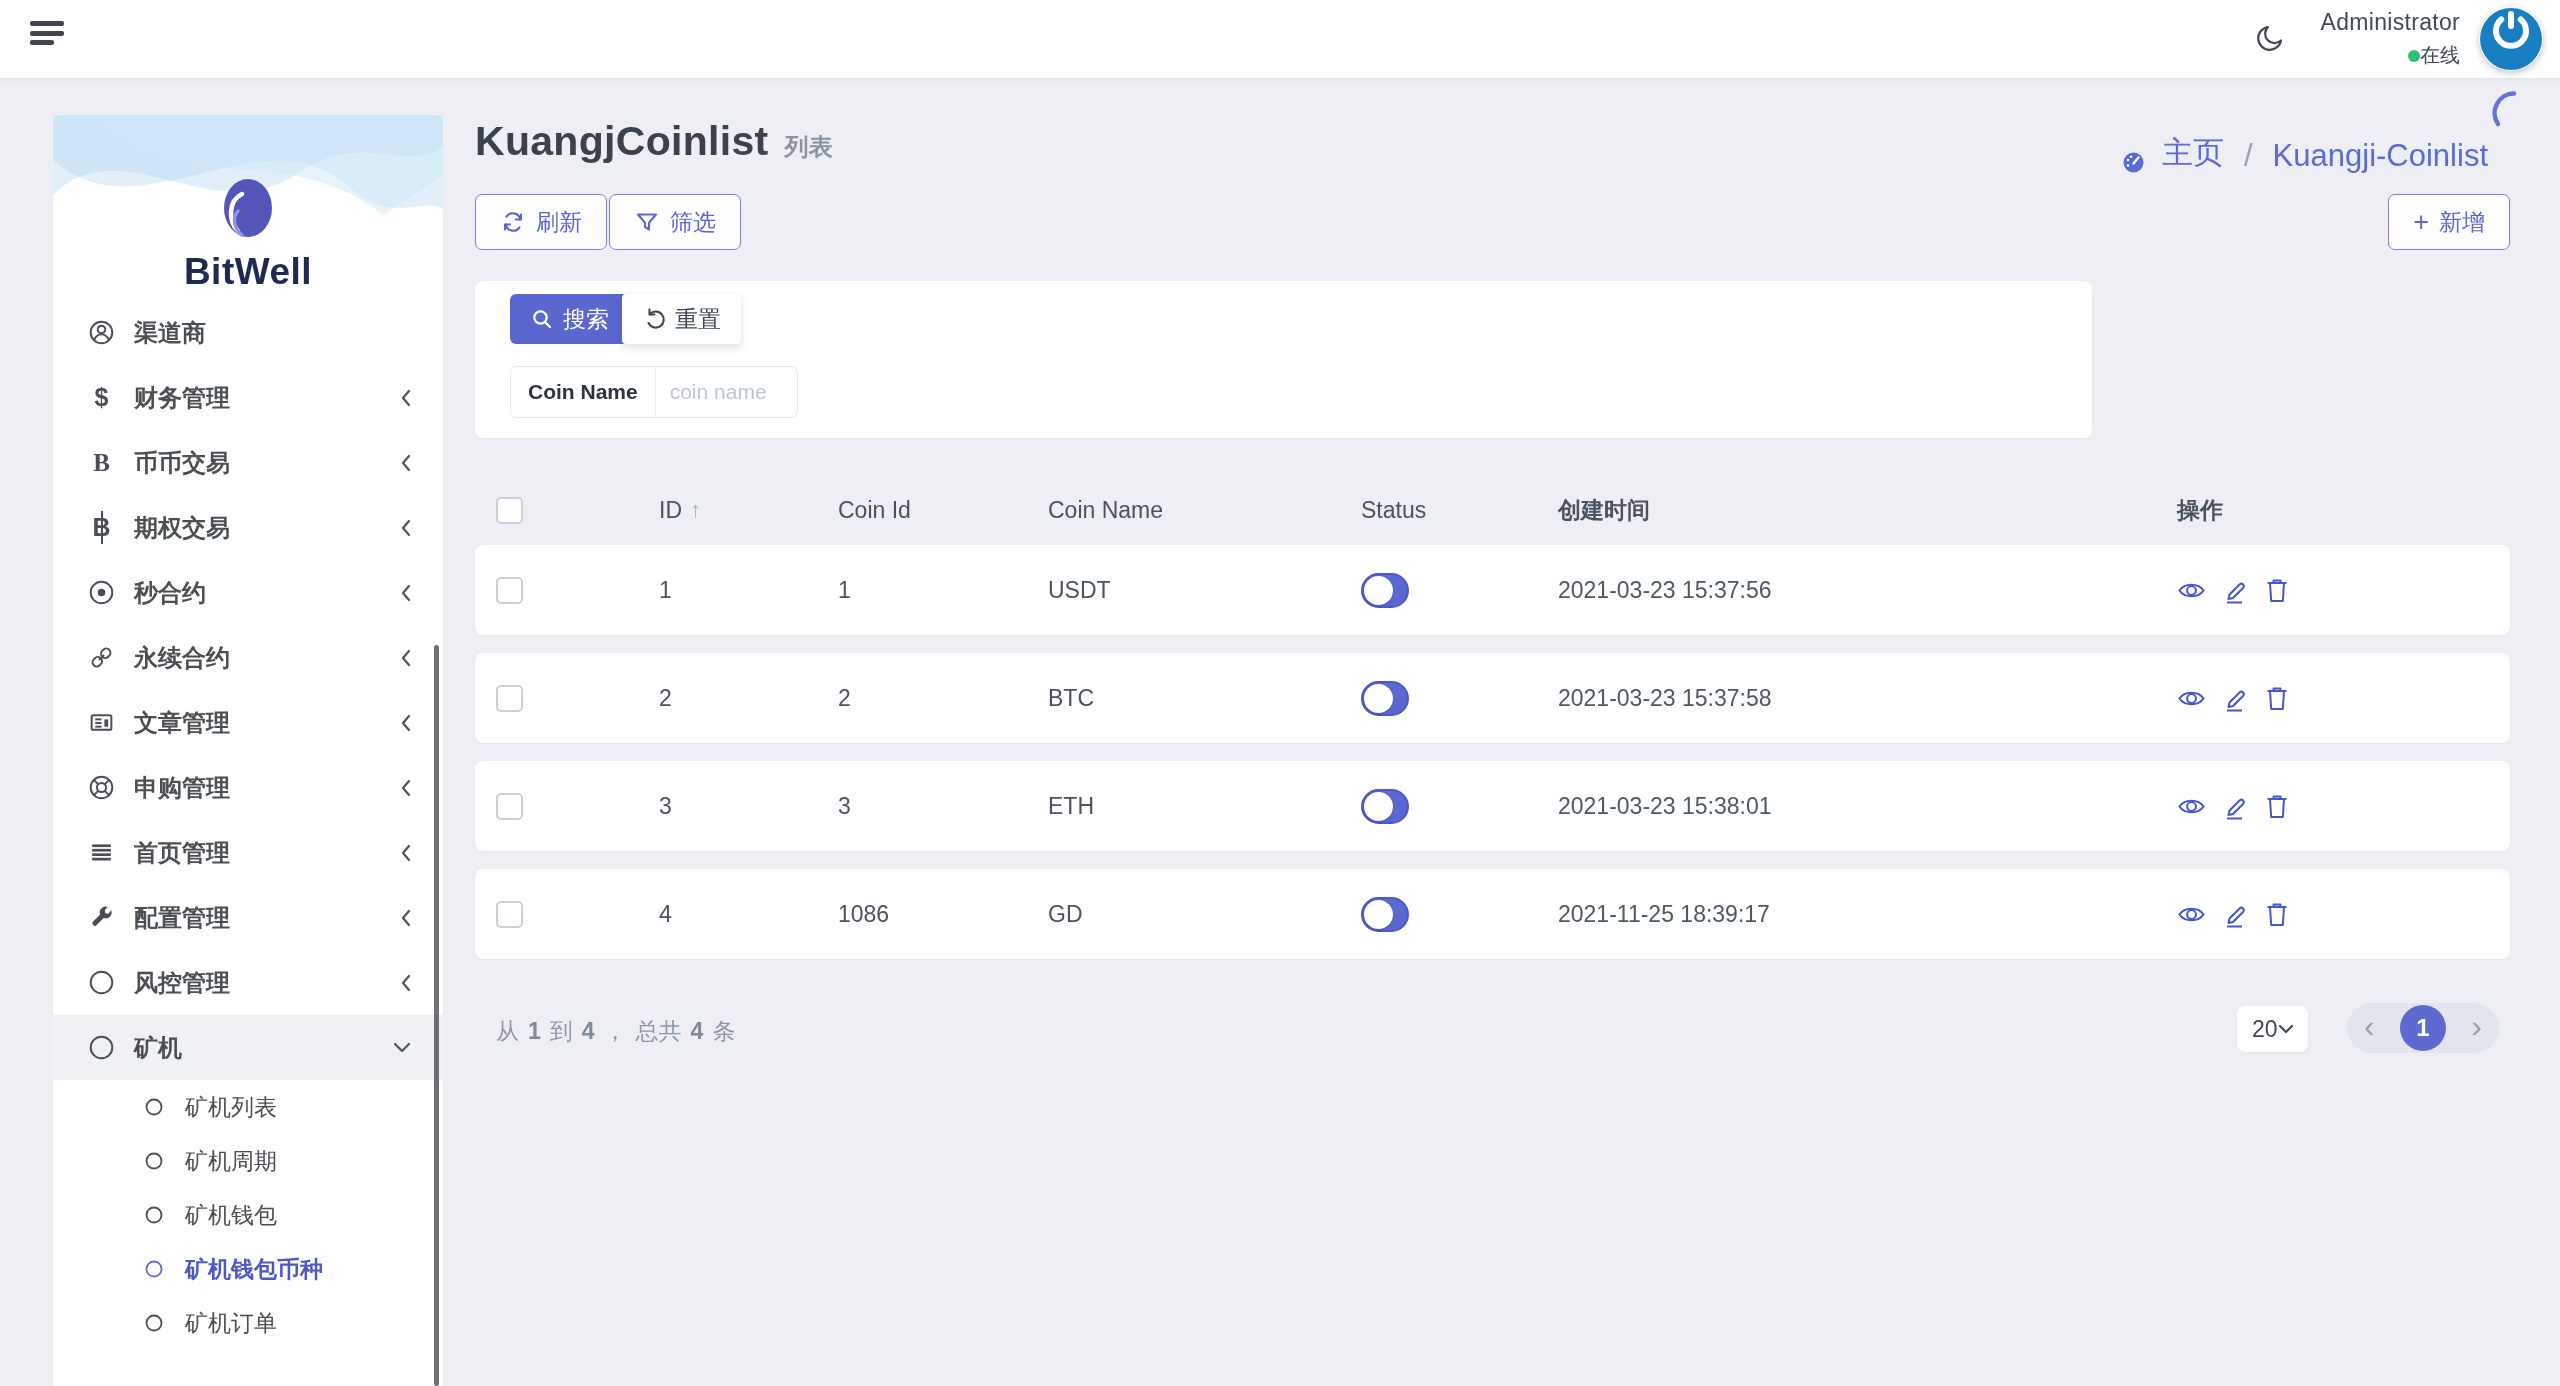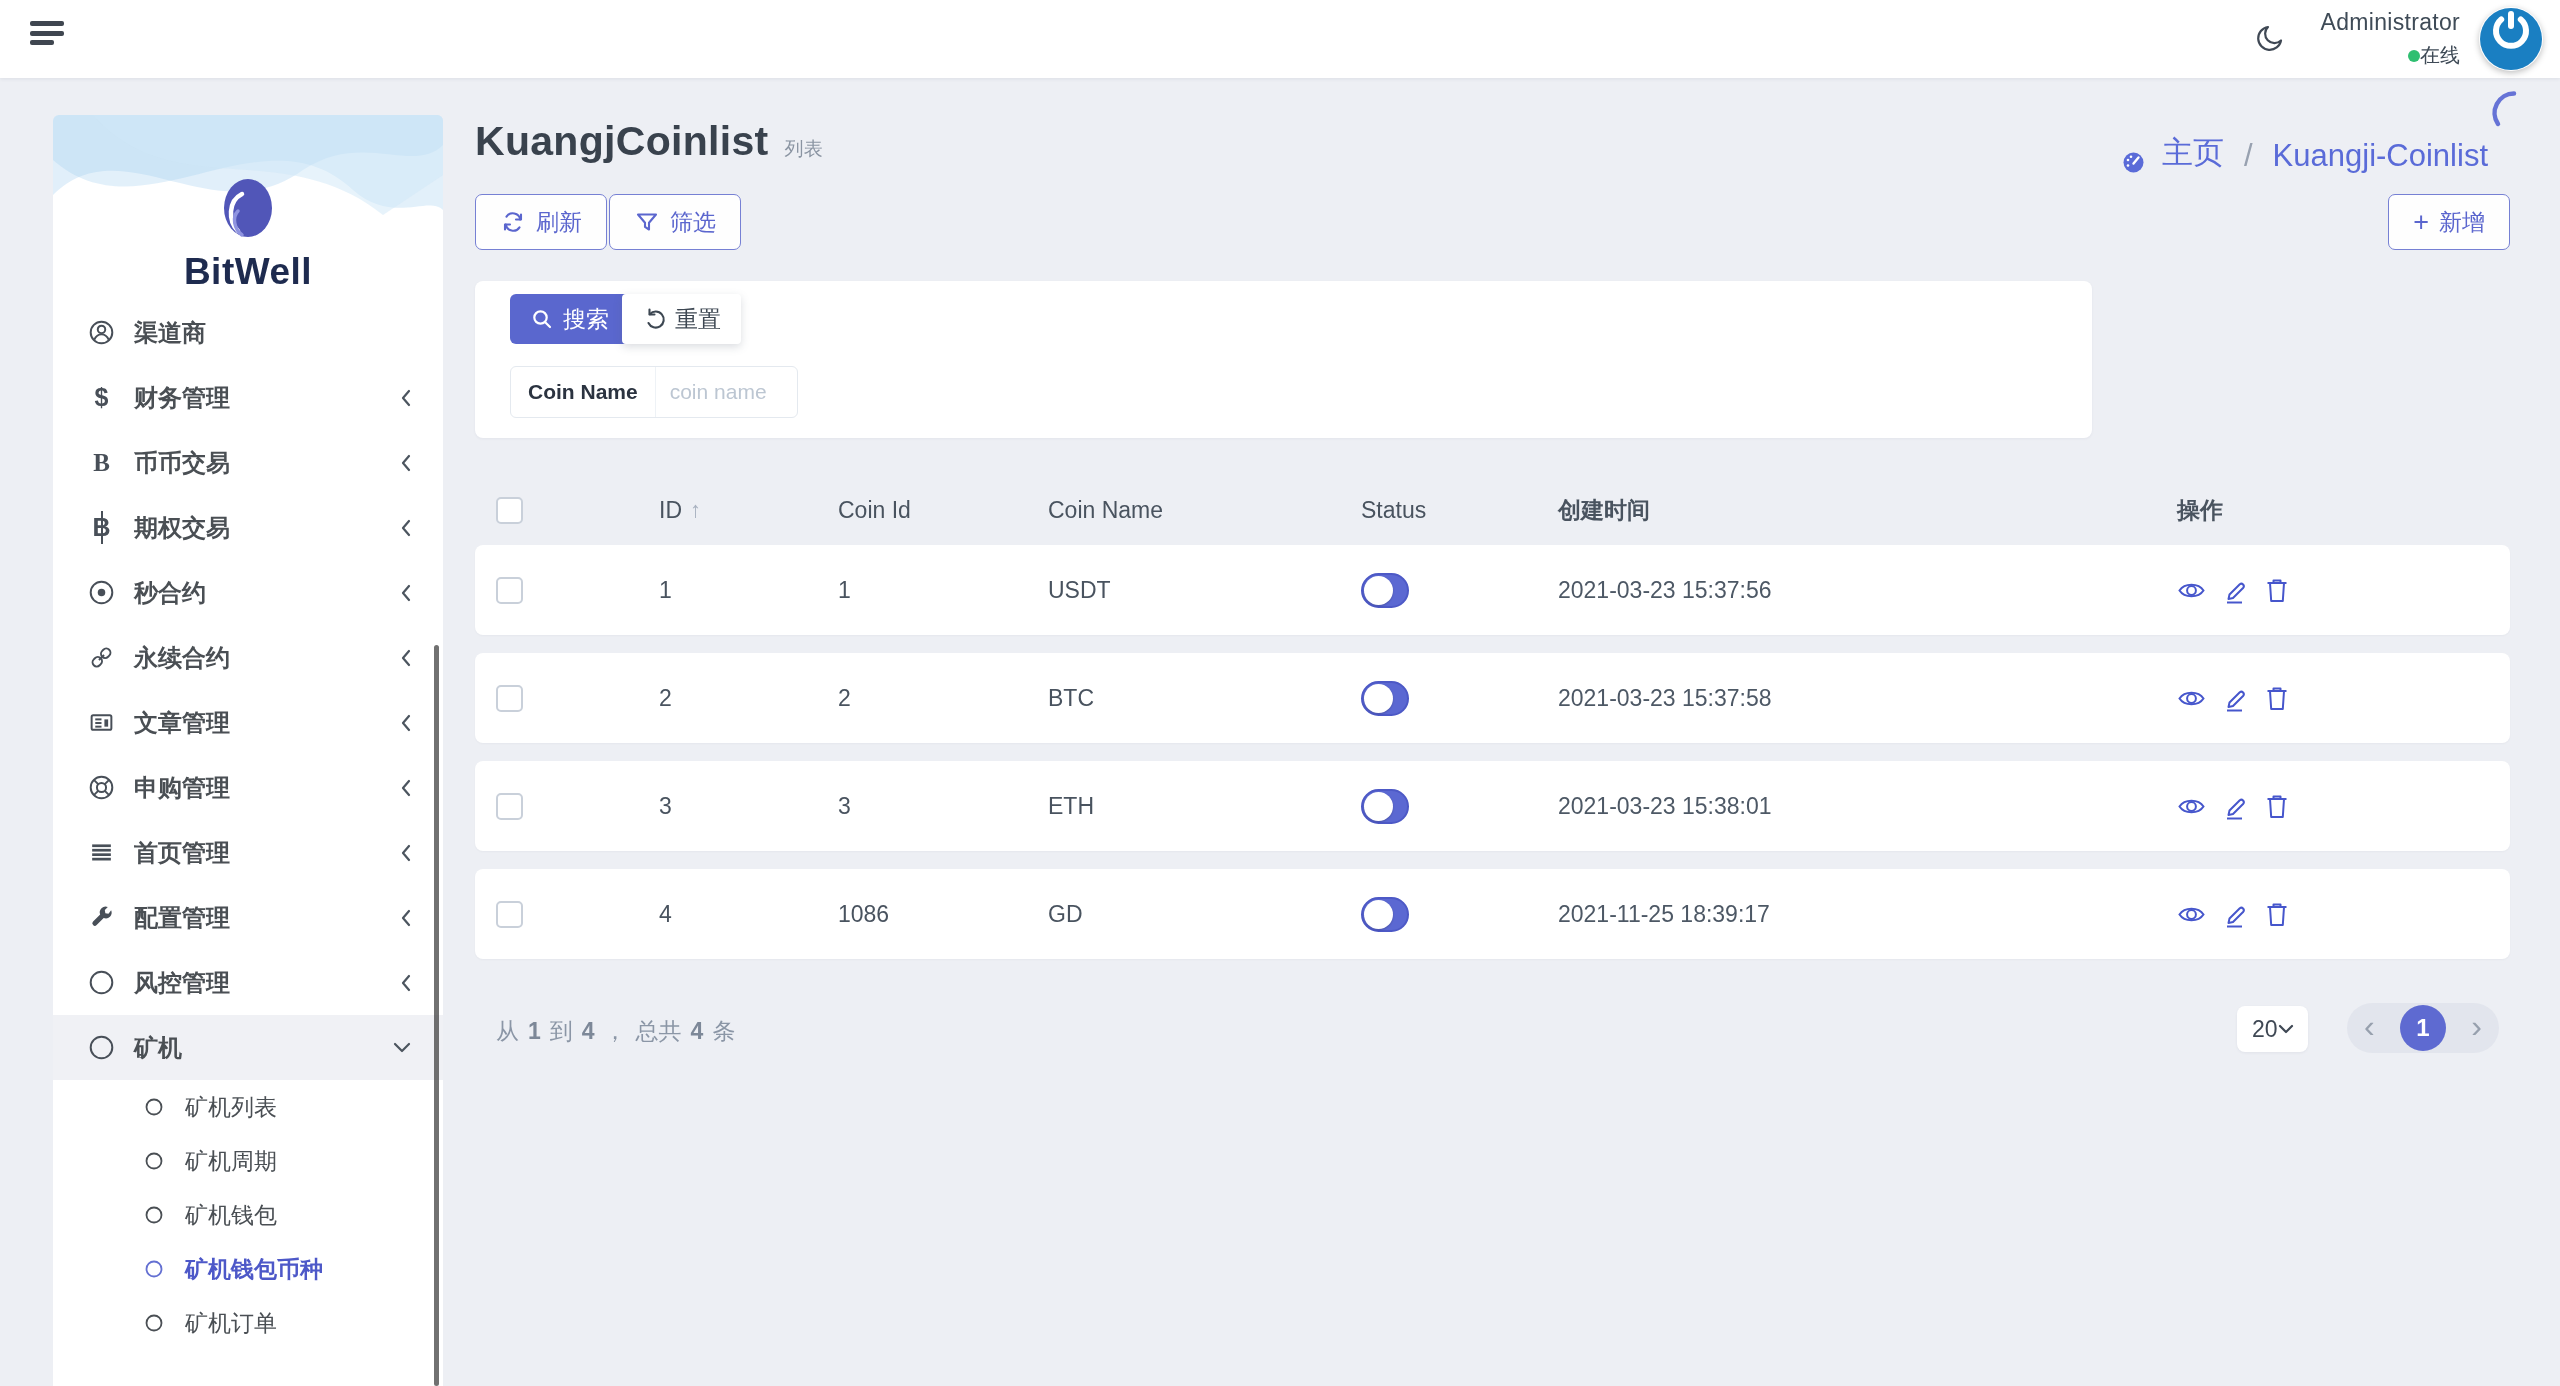--- a/index.html
+++ b/index.html
@@ -41,21 +41,21 @@
   .baht { position:relative; display:inline-block; }
   .baht::after { content:""; position:absolute; left:9px; top:-4px; bottom:-4px; width:2px; background:#484f58; }
   .sub-item { height:54px; display:flex; align-items:center; padding-left:92px; gap:22px; cursor:pointer; }
   .sub-item .slbl { font-size:23px; color:#4a4f54; font-weight:500; }
   .sub-item.current .slbl { color:#4d58c8; font-weight:700; }
   .side-scrollbar { position:absolute; right:4px; top:530px; height:741px; width:5px;
                     background:#4d4d4d; border-radius:3px; opacity:.8; cursor:pointer; }
   
   .page-title { position:absolute; left:475px; top:118px; font-size:41px; font-weight:600; color:#39424d;
                 letter-spacing:.3px; }
-  .page-title .sub { font-size:19px; font-weight:400; color:#8a94a2; margin-left:16px; }
+  .page-title .sub { font-size:24px; font-weight:700; color:#8a94a2; margin-left:16px; }
   .breadcrumb { position:absolute; top:132px; right:72px; display:flex; align-items:flex-end; gap:17px;
                 font-size:31px; color:#5a6bd8; }
   .breadcrumb .sep { color:#98a1b0; padding:0 3px; }
   .breadcrumb .crumb { cursor:pointer; }
   .spinner { position:absolute; top:90px; right:23px; }
   
   .btn { display:inline-flex; align-items:center; justify-content:center; gap:10px; height:56px;
          border:1.5px solid #7680d4; border-radius:7px; background:#fefefe; color:#5b66ce;
          font-size:23px; padding:0 24px; cursor:pointer; }
   .btn-refresh { position:absolute; left:475px; top:194px; }

